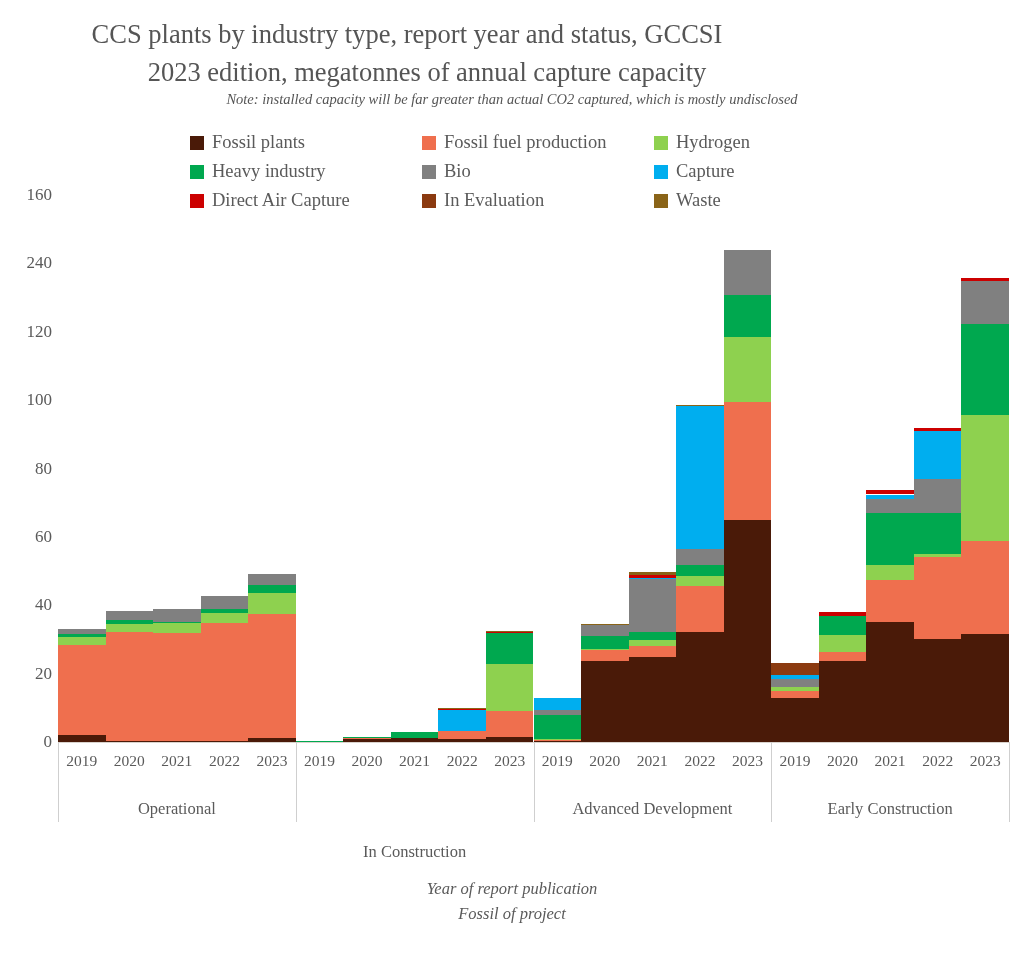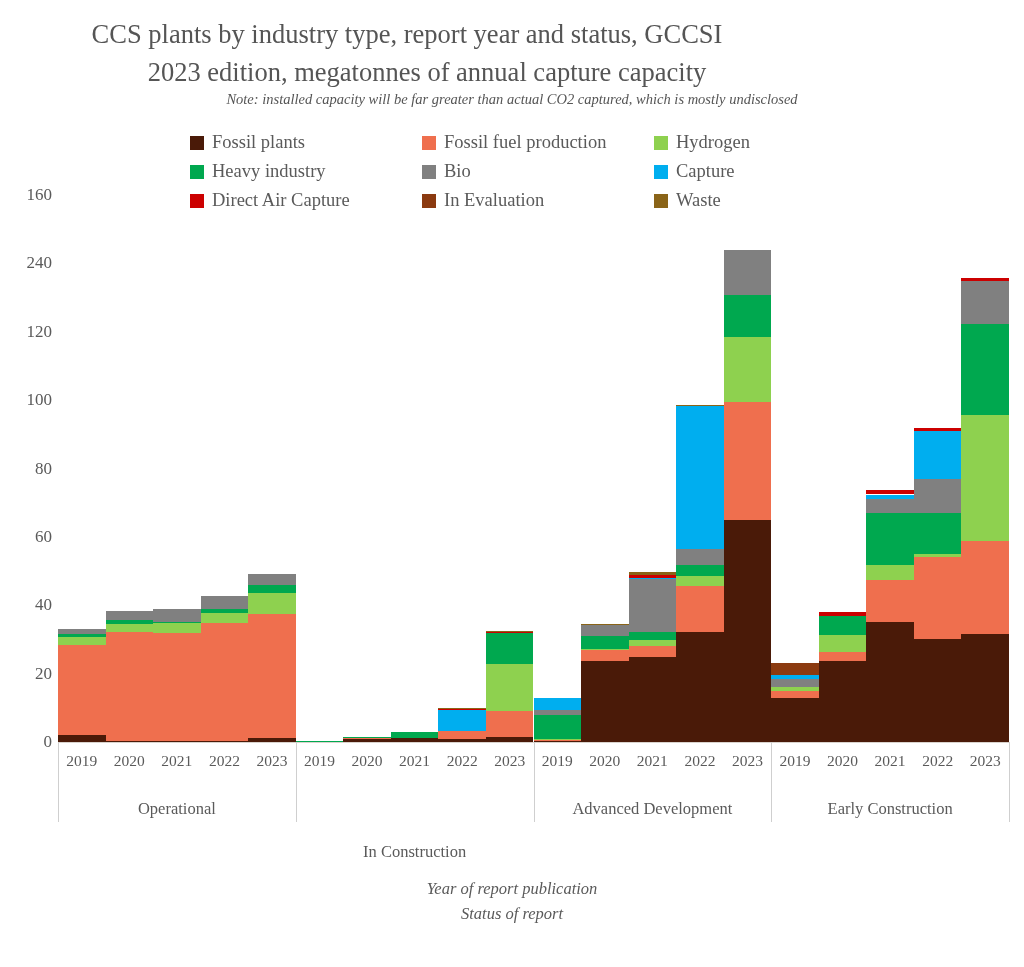--- a/index.html
+++ b/index.html
@@ -315,19 +315,19 @@
       <div class="xtick" style="left: 808.35px; width: 47.55px;">2021</div>
       <div class="xtick" style="left: 855.9px; width: 47.55px;">2022</div>
       <div class="xtick" style="left: 903.45px; width: 47.55px;">2023</div>
       <div class="plabel" style="left: 713.25px; width: 237.75px;">Early Construction</div>
       <div class="ptick" style="left: 713.25px;"></div>
       <div class="ptick" style="left: 951px;"></div>
     </div>
 
   <div id="footer">
     <div>Year of report publication</div>
-    <div>Status of report</div>
+    <div>Fossil of project</div>
   </div>
 
 <div class="panel-sep" style="left: 294.75px; top: 195px; height: 547px; background: transparent;"></div>
     <div class="panel-sep" style="left: 532.5px; top: 195px; height: 547px; background: transparent;"></div>
     <div class="panel-sep" style="left: 770.25px; top: 195px; height: 547px; background: transparent;"></div>
   </div>
 
 </body></html>

